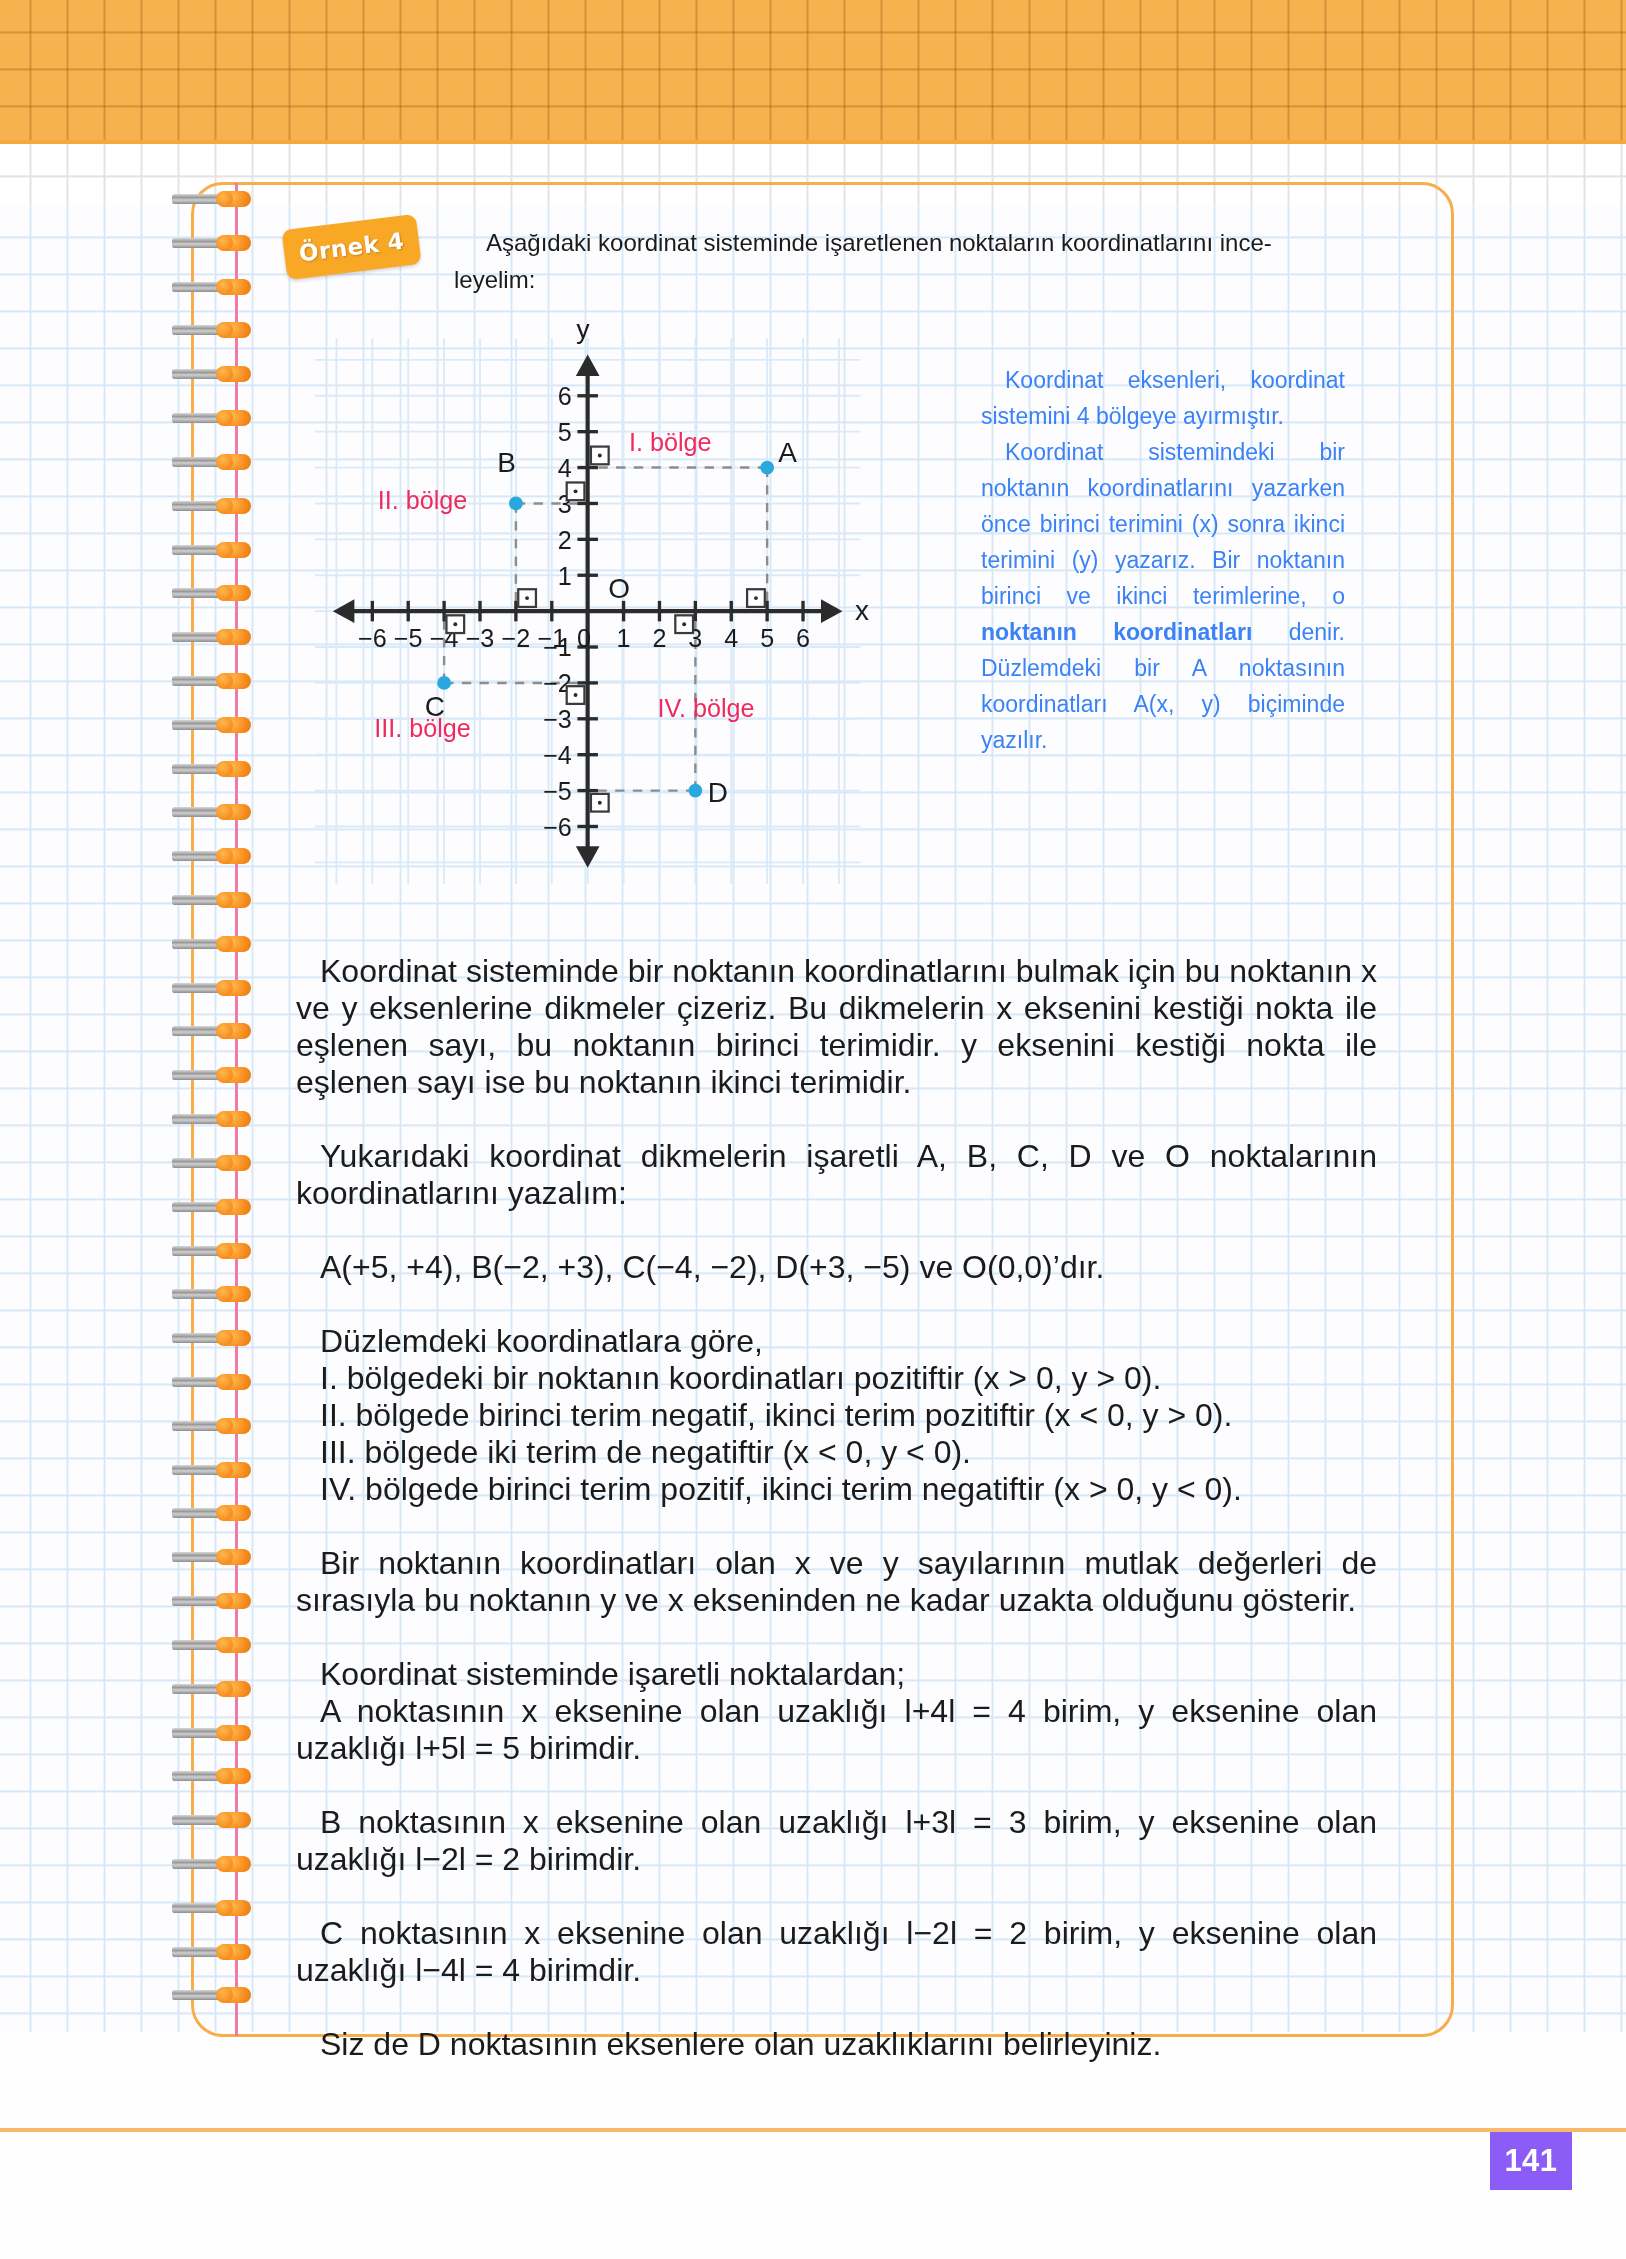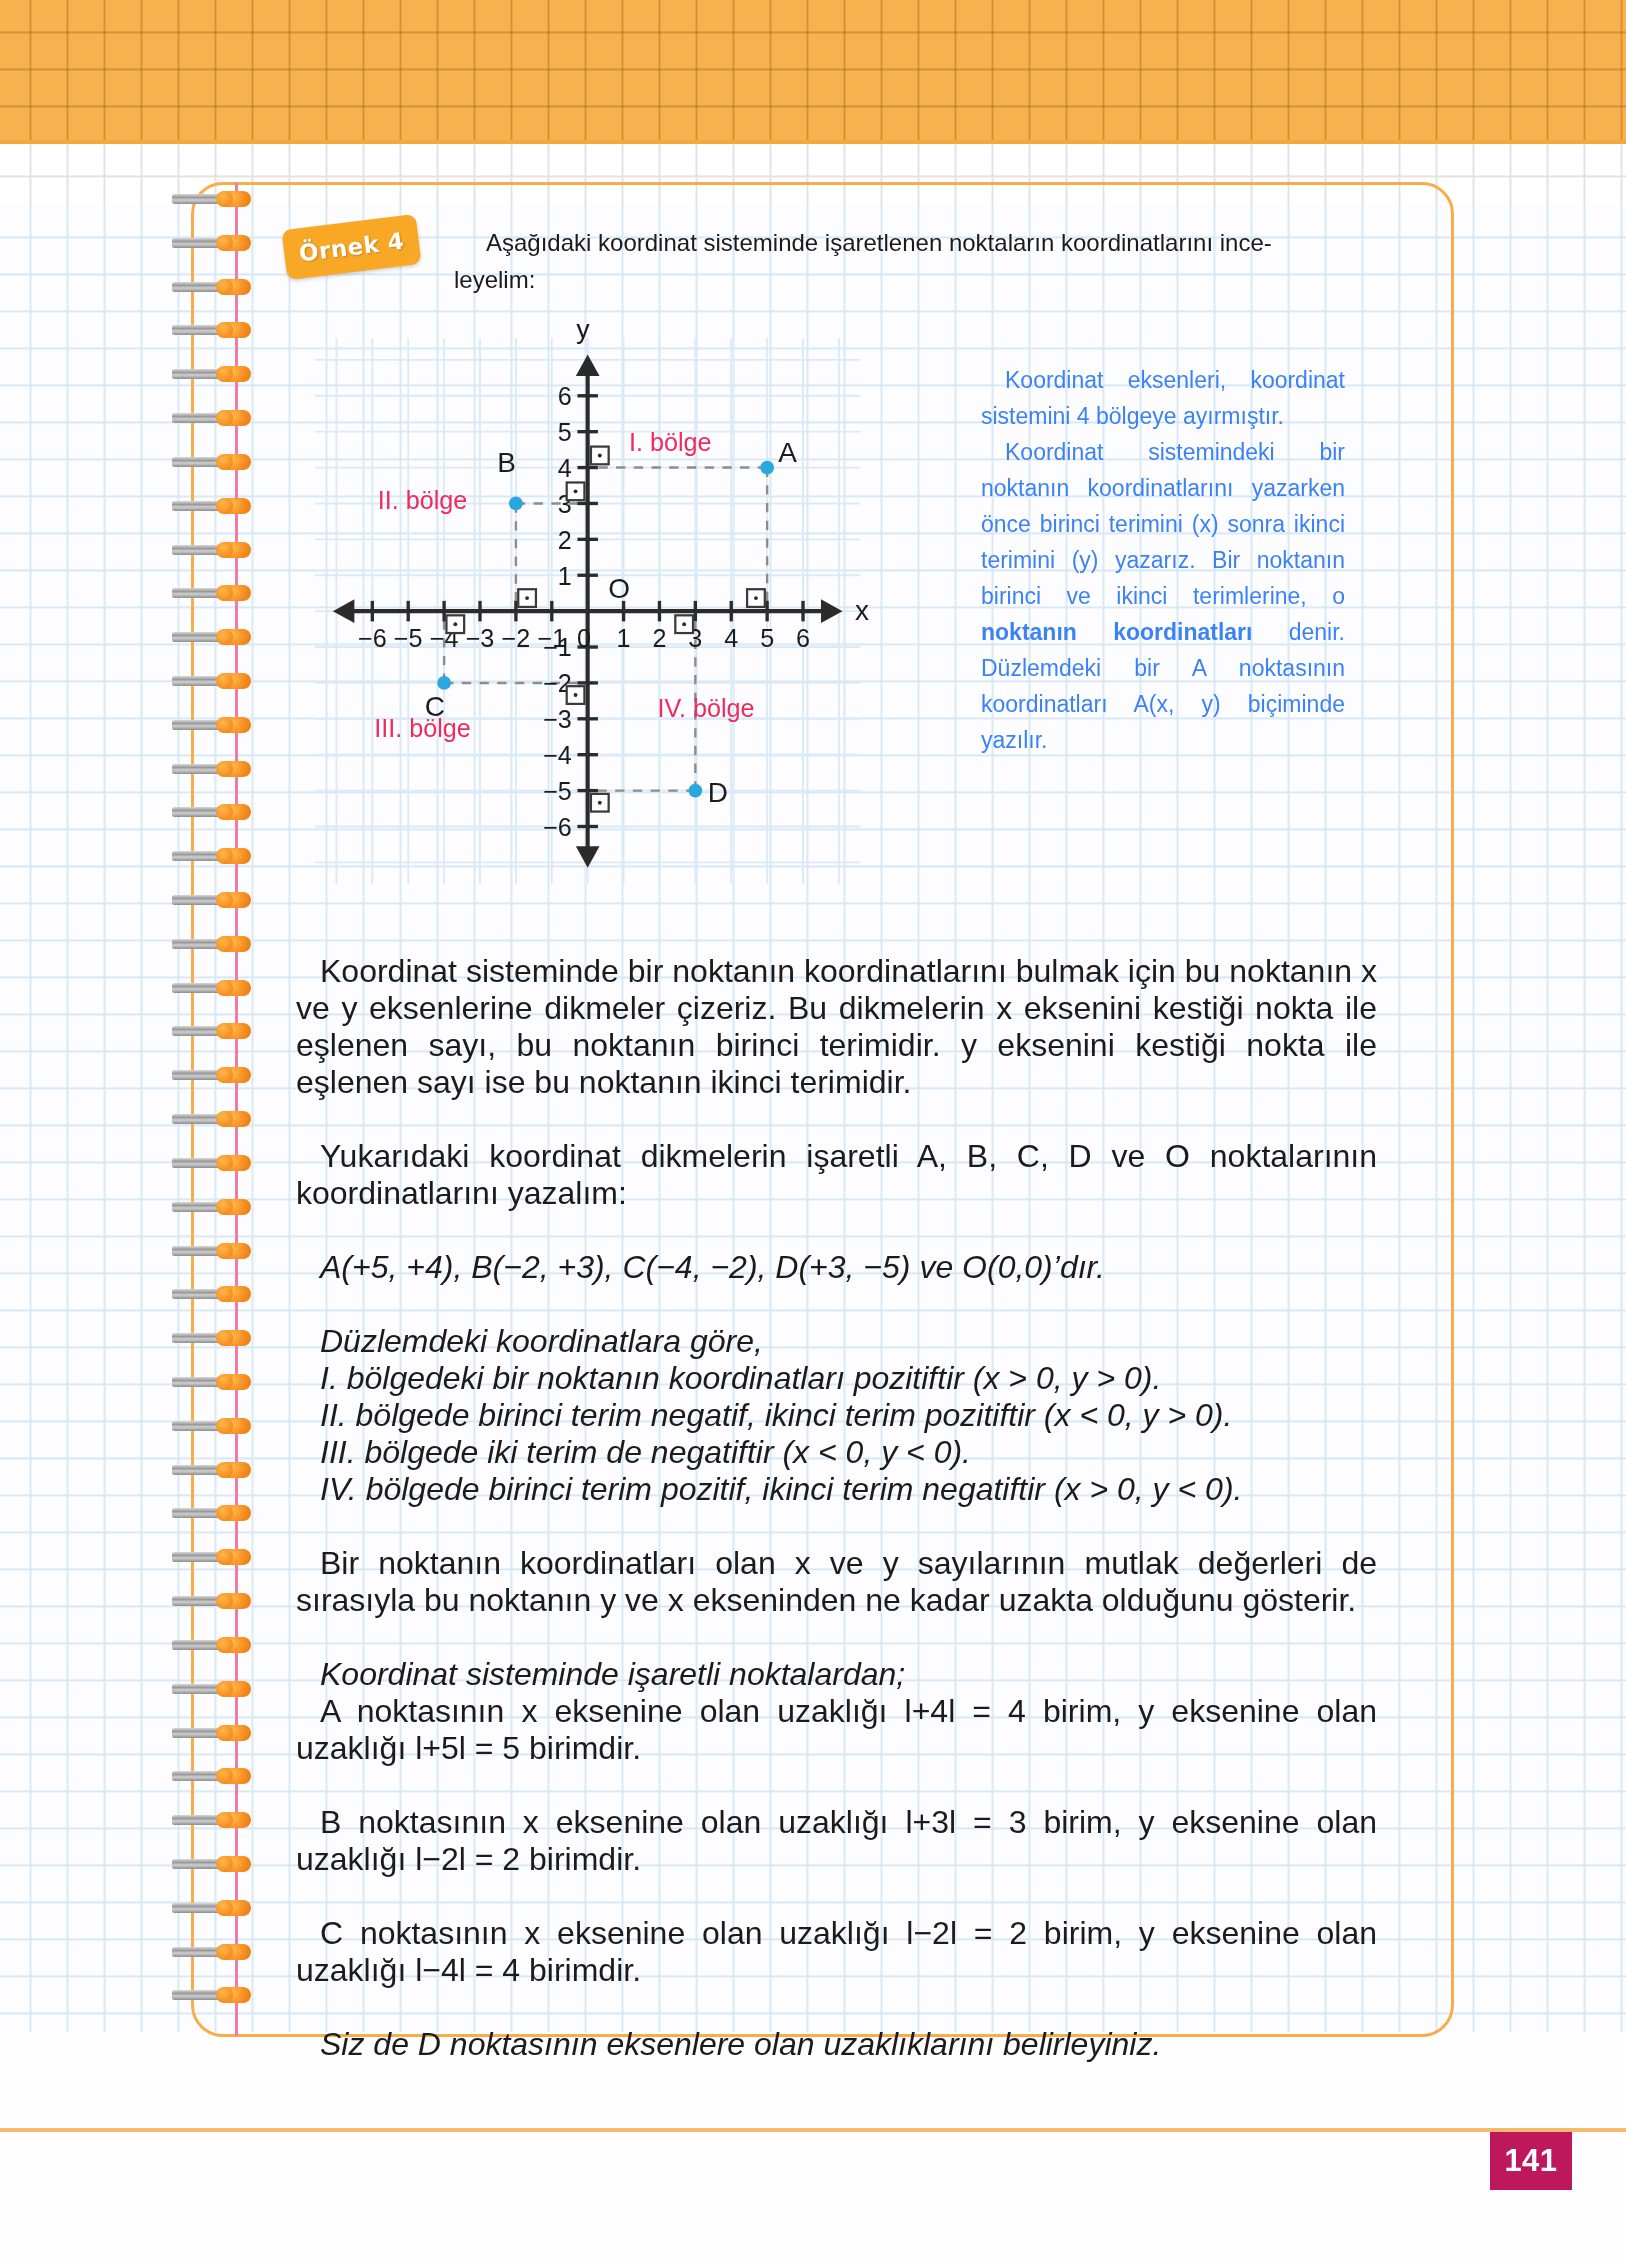--- a/index.html
+++ b/index.html
@@ -165,37 +165,37 @@
   
   #body-text {
     position: absolute;
     left: 296px; top: 953px;
     width: 1081px;
     font-size: 32px;
     line-height: 37px;
     color: #1b1b1b;
   }
   #body-text p { margin: 0; text-align: justify; }
-  #body-text p.noj { text-align: left; font-style: italic; }
+  #body-text p.noj { text-align: left; }
   #body-text .gap { height: 37px; }
   #body-text .ind { text-indent: 24px; }
   #body-text .ind2 { padding-left: 24px; }
 
   
   #bottom-rule {
     position: absolute;
     left: 0; top: 2128px;
     width: 1627px; height: 3.7px;
     background: #f9b96a;
   }
   #page-num {
     position: absolute;
     left: 1490px; top: 2132px;
     width: 82px; height: 58px;
-    background: #be185d;
+    background: #8b5cf6;
     display: flex; align-items: center; justify-content: center;
   }
   #page-num span {
     color: #ffffff;
     font-weight: bold;
     font-size: 31px;
     letter-spacing: 0.5px;
   }
 
   

